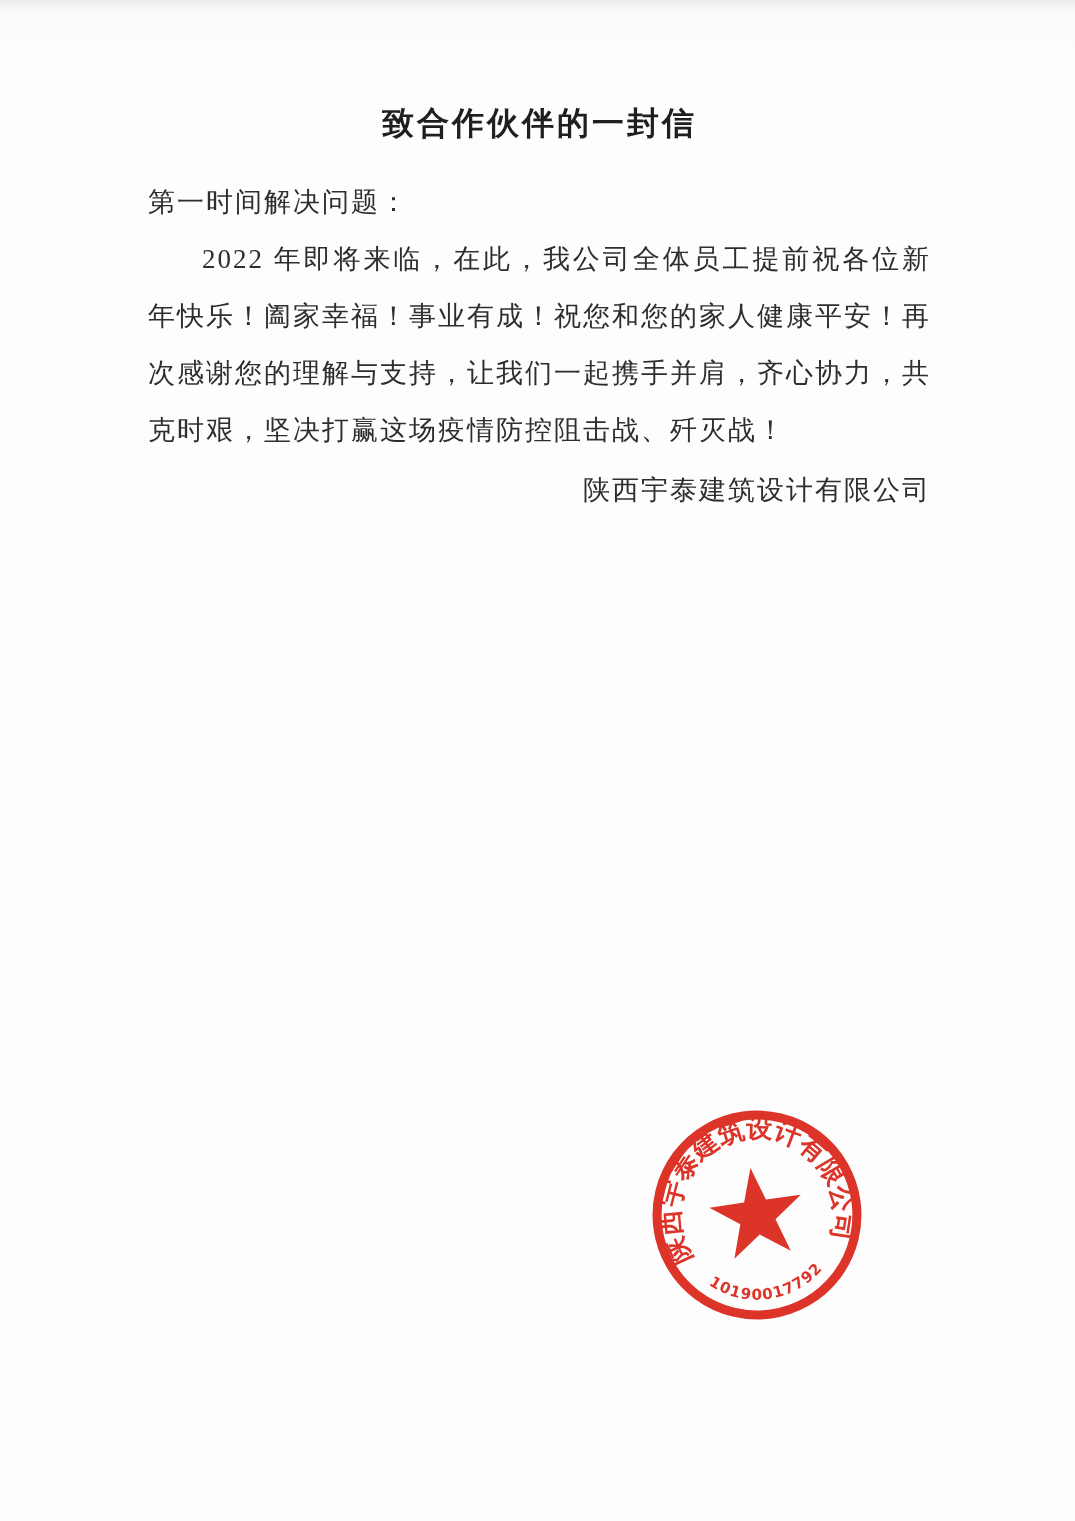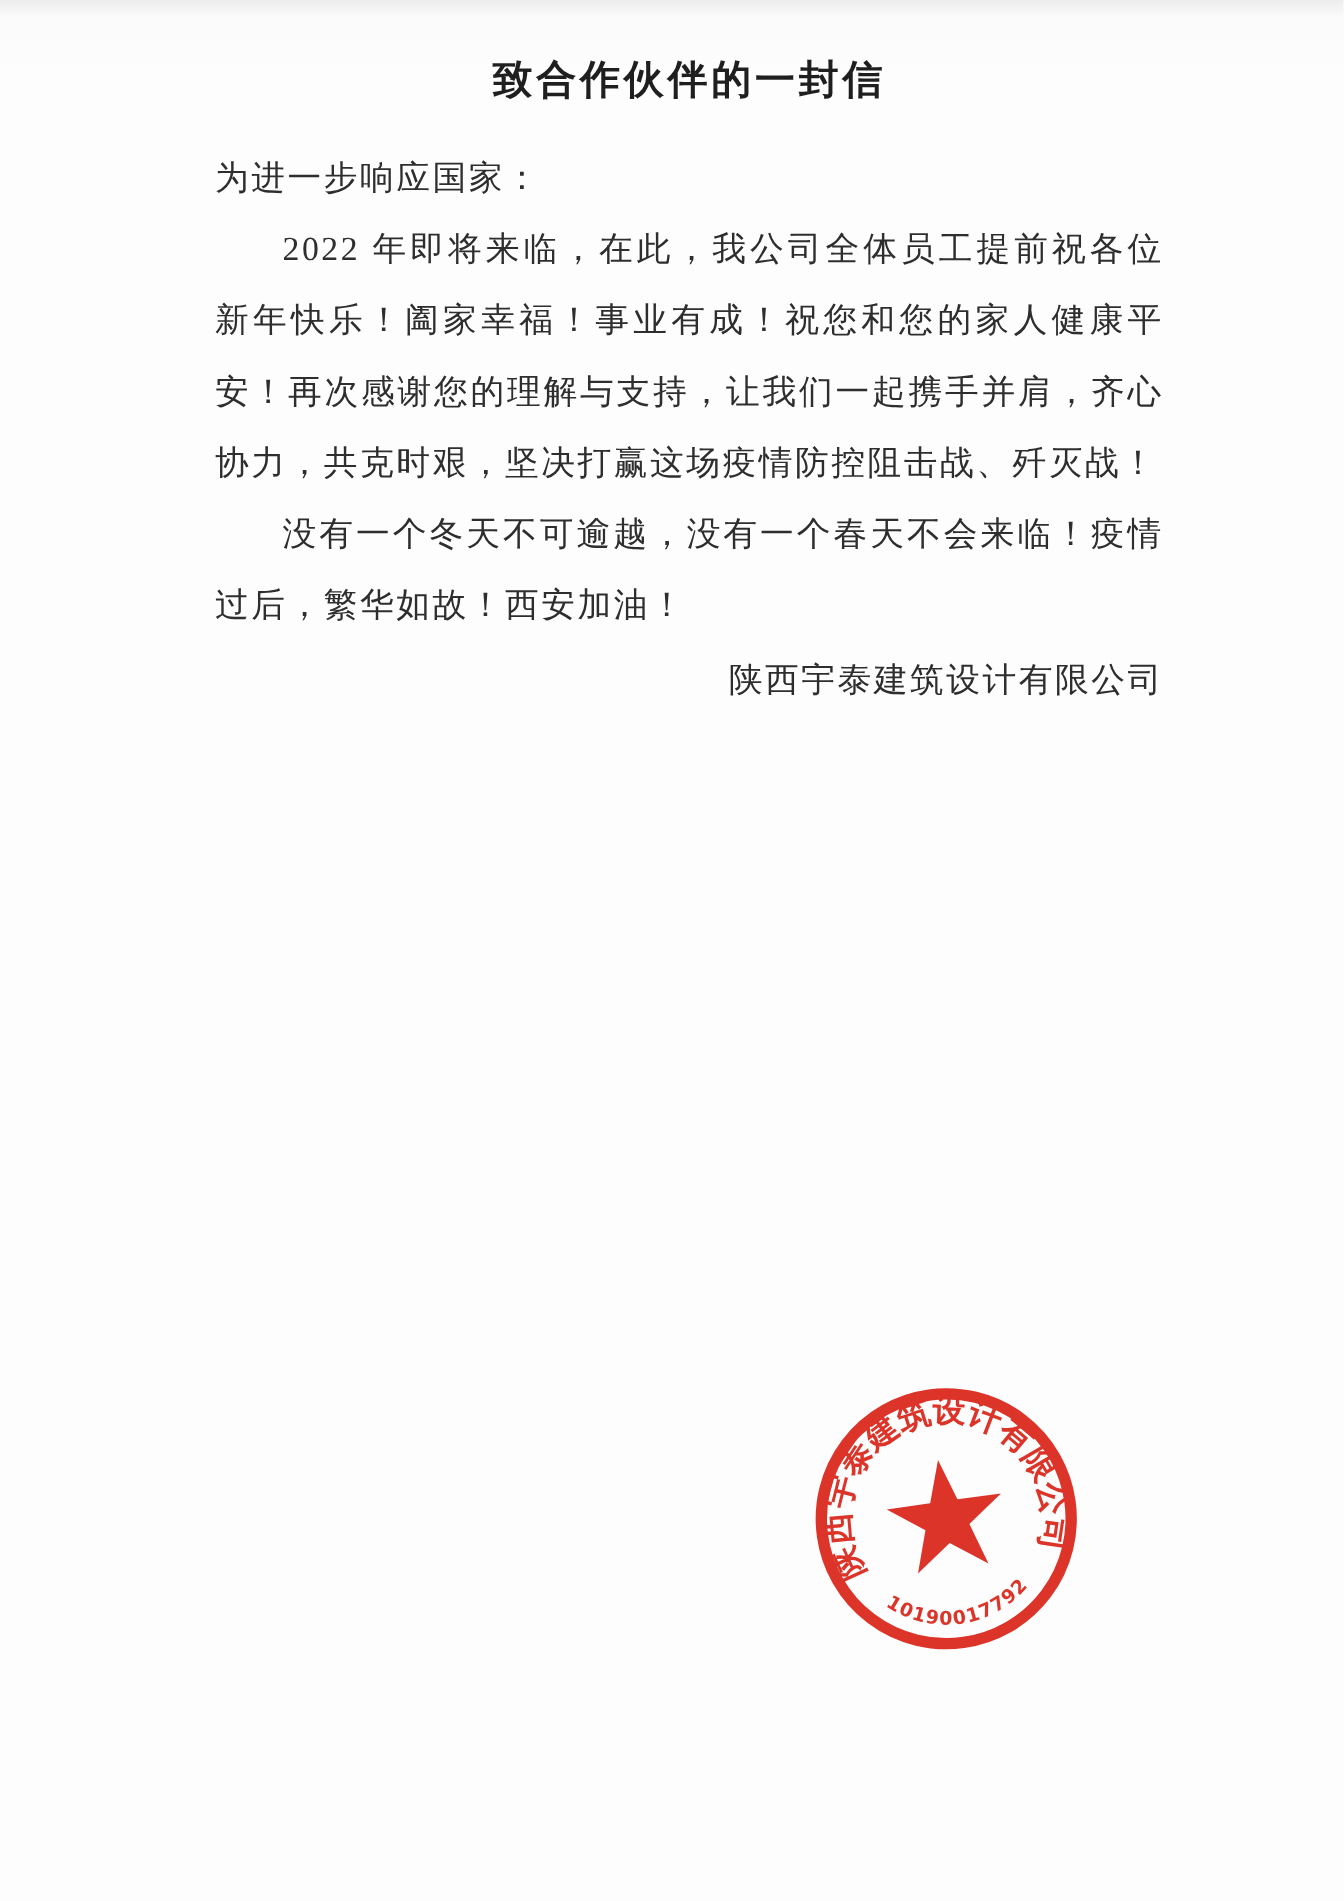--- a/index.html
+++ b/index.html
@@ -10,22 +10,21 @@
     font-family: "Liberation Serif", "DejaVu Serif", serif;
   }
   .page {
     position: relative;
     width: 1075px; height: 1521px;
     overflow: hidden;
     color: #2e2e2e;
     background: linear-gradient(180deg, #ededed 0px, #fbfbfb 14px, #fdfdfd 60px, #fdfdfd 100%);
   }
   .content {
-    padding: 42px 144px 0 148px;
-    margin-left: 24px;
+    padding: 102px 144px 0 148px;
   }
   .title {
     margin: 0 0 28px 0;
     font-size: 32px;
     font-weight: bold;
     text-align: center;
     letter-spacing: 3px;
     color: #1f1f1f;
   }
   .salutation {
@@ -77,24 +76,23 @@
   }
 </style>
 </head>
 <body>
 
 <div class="page">
   <div class="content">
 
     <h1 class="title">致合作伙伴的一封信</h1>
 
-    <p class="salutation">为进一步响应国家：</p>
+    <p class="salutation">第一时间解决问题：</p>
 
     <p class="para">2022 年即将来临，在此，我公司全体员工提前祝各位新年快乐！阖家幸福！事业有成！祝您和您的家人健康平安！再次感谢您的理解与支持，让我们一起携手并肩，齐心协力，共克时艰，坚决打赢这场疫情防控阻击战、歼灭战！</p>
-    <p class="para">没有一个冬天不可逾越，没有一个春天不会来临！疫情过后，繁华如故！西安加油！</p>
 
     <div class="sign-block">
       <div class="sig-inner">
         <div>陕西宇泰建筑设计有限公司</div>
       </div>
     </div>
 
   </div>
 
   <div class="seal">

